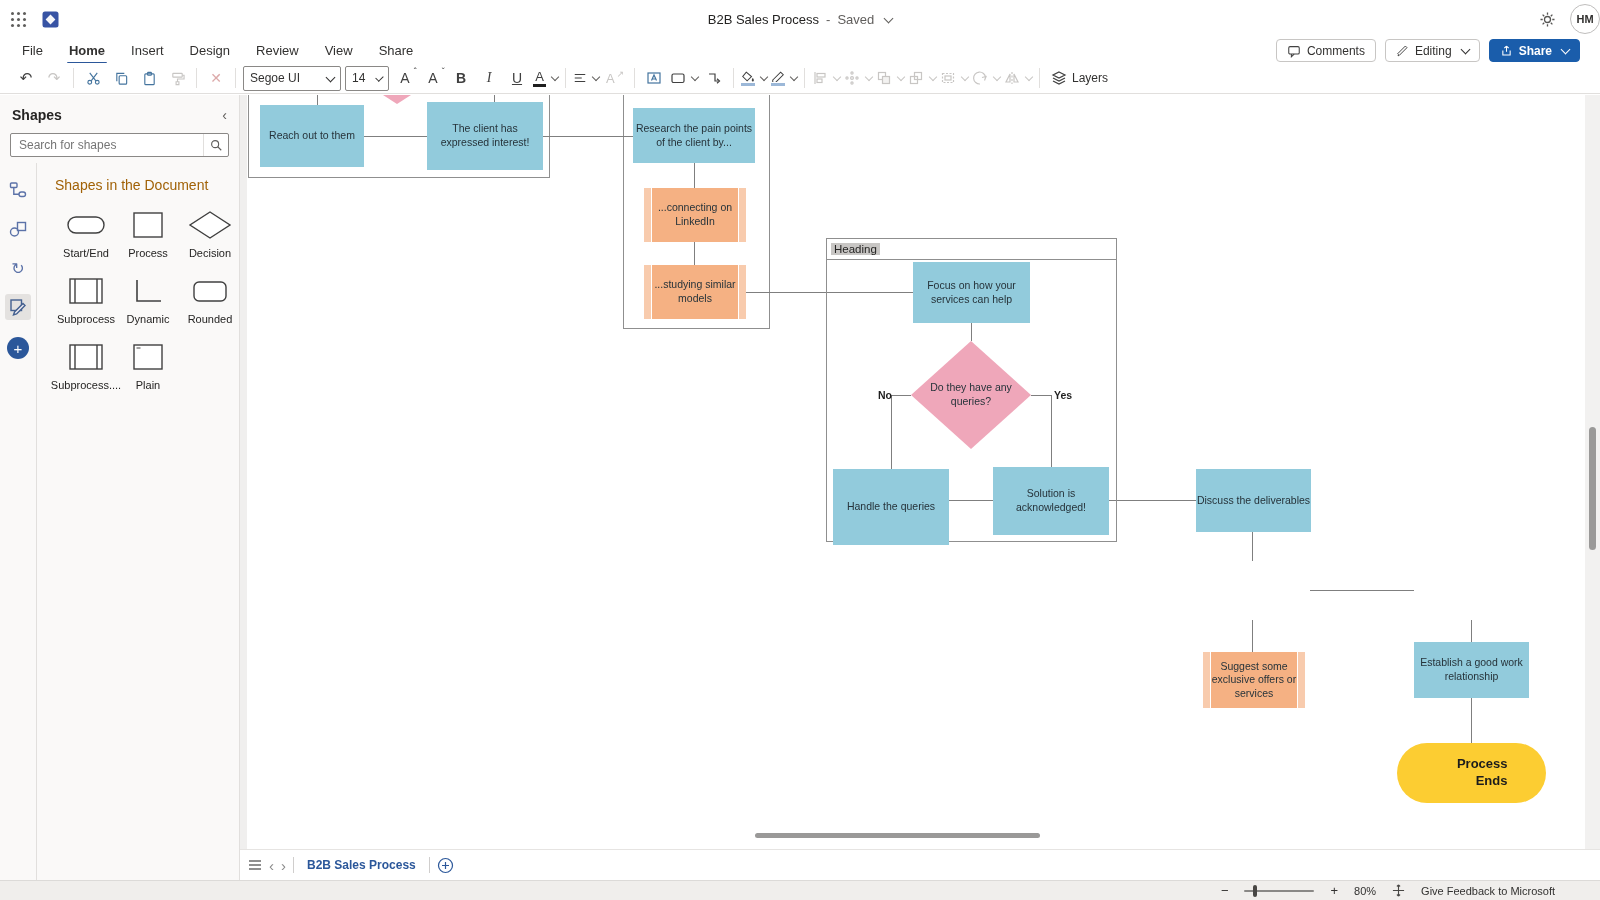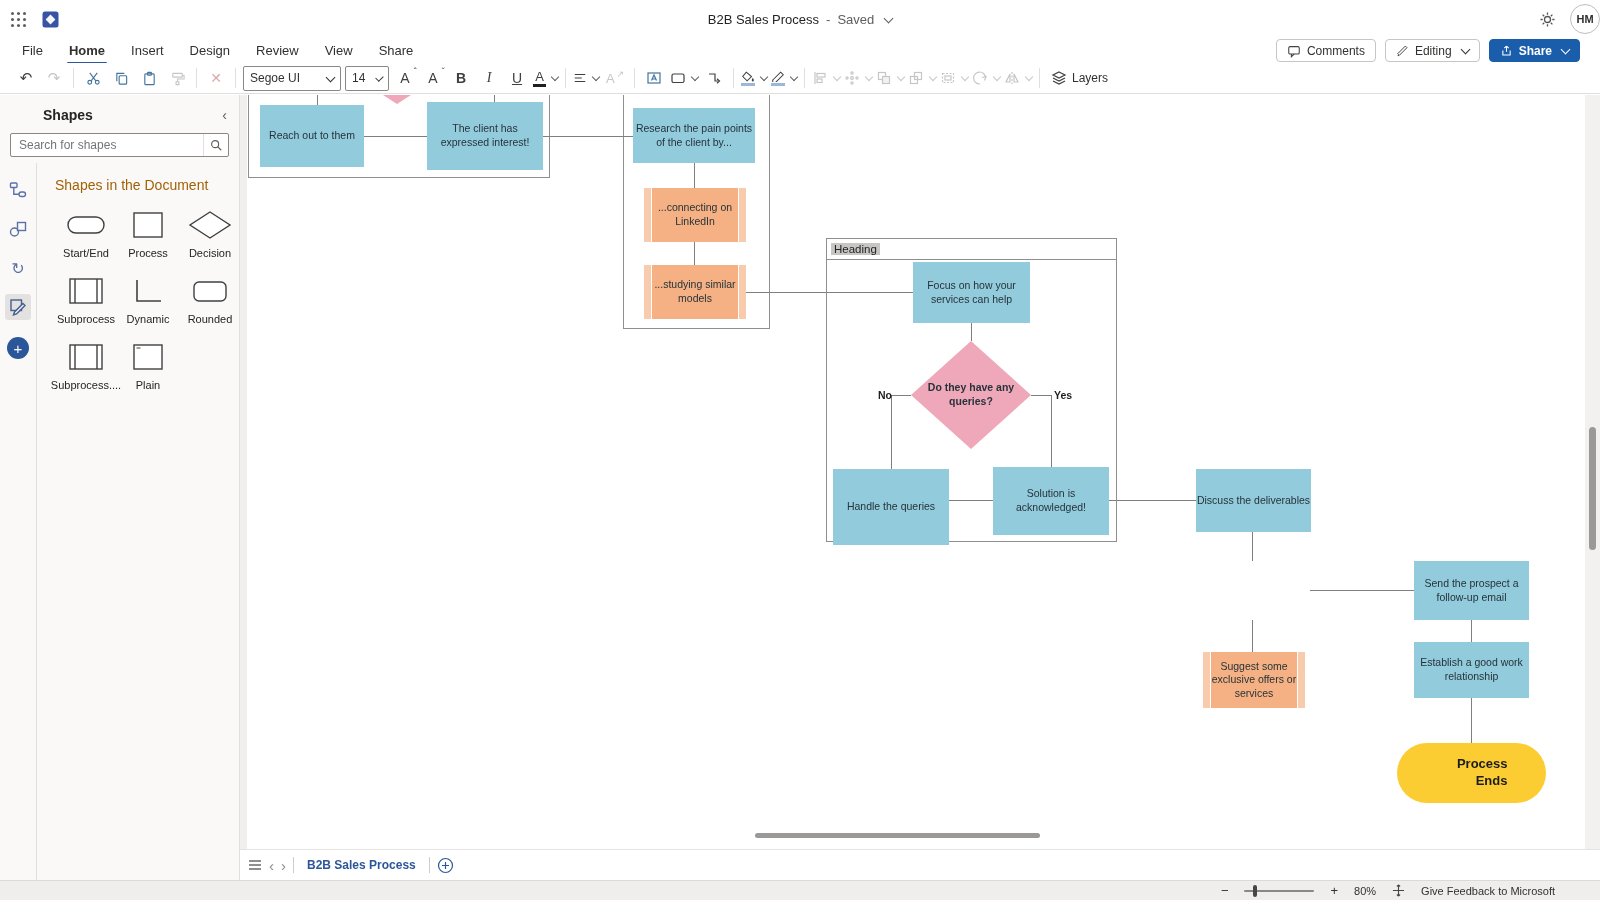--- a/index.html
+++ b/index.html
@@ -37,21 +37,21 @@
   .tb .chev{width:5px;height:5px;border-width:1.2px;color:#605e5c;}
   .tb.disabled .chev{color:#c8c6c4;}
   .combo{height:23px;border:1px solid #8a8886;border-radius:2px;display:flex;align-items:center;font-size:12px;color:#323130;padding:0 6px;gap:8px;margin:0 2px;background:#fff;}
   .blet{font-size:14px;}
   .fontA{position:relative;font-size:14px;line-height:1;}
   .fontA .m{position:absolute;top:-4px;right:-7px;font-size:9px;}
   .layers-btn{display:flex;align-items:center;gap:5px;font-size:12px;color:#323130;padding:0 6px;height:24px;border-radius:3px;}
 
   
   .sidebar{position:absolute;left:0;top:95px;width:240px;height:785px;background:#faf9f8;border-right:1px solid #e1dfdd;box-sizing:border-box;}
-  .sb-title{display:flex;align-items:center;justify-content:space-between;padding:12px 12px 8px 12px;font-size:14px;font-weight:bold;color:#252423;margin-left:31px;}
+  .sb-title{display:flex;align-items:center;justify-content:space-between;padding:12px 12px 8px 12px;font-size:14px;font-weight:bold;color:#252423;}
   .sb-collapse{color:#605e5c;font-size:14px;font-weight:normal;}
   .searchbox{margin:2px 10px 10px 10px;height:22px;border:1px solid #8a8886;background:#fff;display:flex;align-items:center;border-radius:2px;gap:21px;}
   .searchbox input{flex:1;border:none;outline:none;font-size:12px;padding:0 8px;background:transparent;color:#323130;font-family:"Liberation Sans",sans-serif;}
   .searchbox .sicon{width:28px;height:100%;display:flex;align-items:center;justify-content:center;border-left:1px solid #e1dfdd;}
   .iconstrip{position:absolute;left:0;top:68px;bottom:0;width:37px;border-right:1px solid #e1dfdd;display:flex;flex-direction:column;align-items:center;padding-top:14px;gap:13px;box-sizing:border-box;}
   .strip-btn{width:26px;height:26px;display:flex;align-items:center;justify-content:center;border-radius:3px;color:#5b72a8;font-size:16px;}
   .strip-btn.active{background:#e4e2e0;}
   .strip-add{width:22px;height:22px;border-radius:50%;background:#2b579a;color:#fff;display:flex;align-items:center;justify-content:center;font-size:15px;line-height:1;margin-top:4px;}
   .sb-section{position:absolute;left:37px;top:68px;right:0;bottom:0;padding:14px 0 0 18px;}
   .sb-section h3{margin:0 0 16px 0;font-size:14px;font-weight:normal;color:#a16207;}
@@ -67,21 +67,21 @@
   .grp-titlebar{height:20px;border-bottom:1px solid #8f8f8f;display:flex;align-items:center;padding-left:4px;}
   .grp-titlebar span{font-size:11.5px;color:#252423;background:#c8c6c4;padding:0 3px;}
   .node{position:absolute;display:flex;align-items:center;justify-content:center;text-align:center;
         font-size:10.5px;line-height:1.3;color:#26333a;}
   .node.process{background:var(--process-fill);}
   .node.subprocess{background:var(--subprocess-fill);padding:0 7px;box-sizing:border-box;align-items:center;}
   .node.subprocess::before,.node.subprocess::after{content:"";position:absolute;top:0;bottom:0;width:7px;background:var(--subprocess-stripe);}
   .node.subprocess::before{left:0;border-right:1px solid #fff;}
   .node.subprocess::after{right:0;border-left:1px solid #fff;}
   .node.decision{background:var(--decision-fill);clip-path:polygon(50% 0,100% 50%,50% 100%,0 50%);}
-  .node.decision span{width:82%;font-weight:bold;}
+  .node.decision span{width:82%;}
   .node.terminator{background:var(--terminator-fill);border-radius:30px;font-weight:bold;font-size:13px;color:#1c1c1c;text-align:right;}
   .node.terminator span{width:72px;}
   .conn{position:absolute;background:var(--connector);}
   .conn.h{height:1px;}
   .conn.v{width:1px;}
   .edge-label{position:absolute;font-size:10.5px;font-weight:bold;color:#1f1f1f;}
   .diamond-tip{position:absolute;clip-path:polygon(0 0,100% 0,50% 100%);background:var(--decision-fill);}
   .vscroll{position:absolute;right:0;top:0;bottom:0;width:15px;background:#f2f1f0;}
   .vthumb{position:absolute;right:4px;width:7px;border-radius:4px;background:#9a9998;}
   .hthumb{position:absolute;height:5px;border-radius:3px;background:#9a9998;}
@@ -503,23 +503,20 @@
     </div>
   <div class="node process" style="left:593px;top:374px;width:116px;height:76px">
       <span>Handle the queries</span>
     </div>
   <div class="node process" style="left:753px;top:372px;width:116px;height:68px">
       <span>Solution is acknowledged!</span>
     </div>
   <div class="node process" style="left:956px;top:374px;width:115px;height:63px">
       <span>Discuss the deliverables</span>
     </div>
-  <div class="node process" style="left:1174px;top:466px;width:115px;height:59px">
-      <span>Send the prospect a follow-up email</span>
-    </div>
   <div class="node subprocess" style="left:963px;top:557px;width:102px;height:56px">
       <span>Suggest some exclusive offers or services</span>
     </div>
   <div class="node process" style="left:1174px;top:547px;width:115px;height:56px">
       <span>Establish a good work relationship</span>
     </div>
   <div class="node terminator" style="left:1157px;top:648px;width:149px;height:60px">
       <span>Process Ends</span>
     </div>
 

